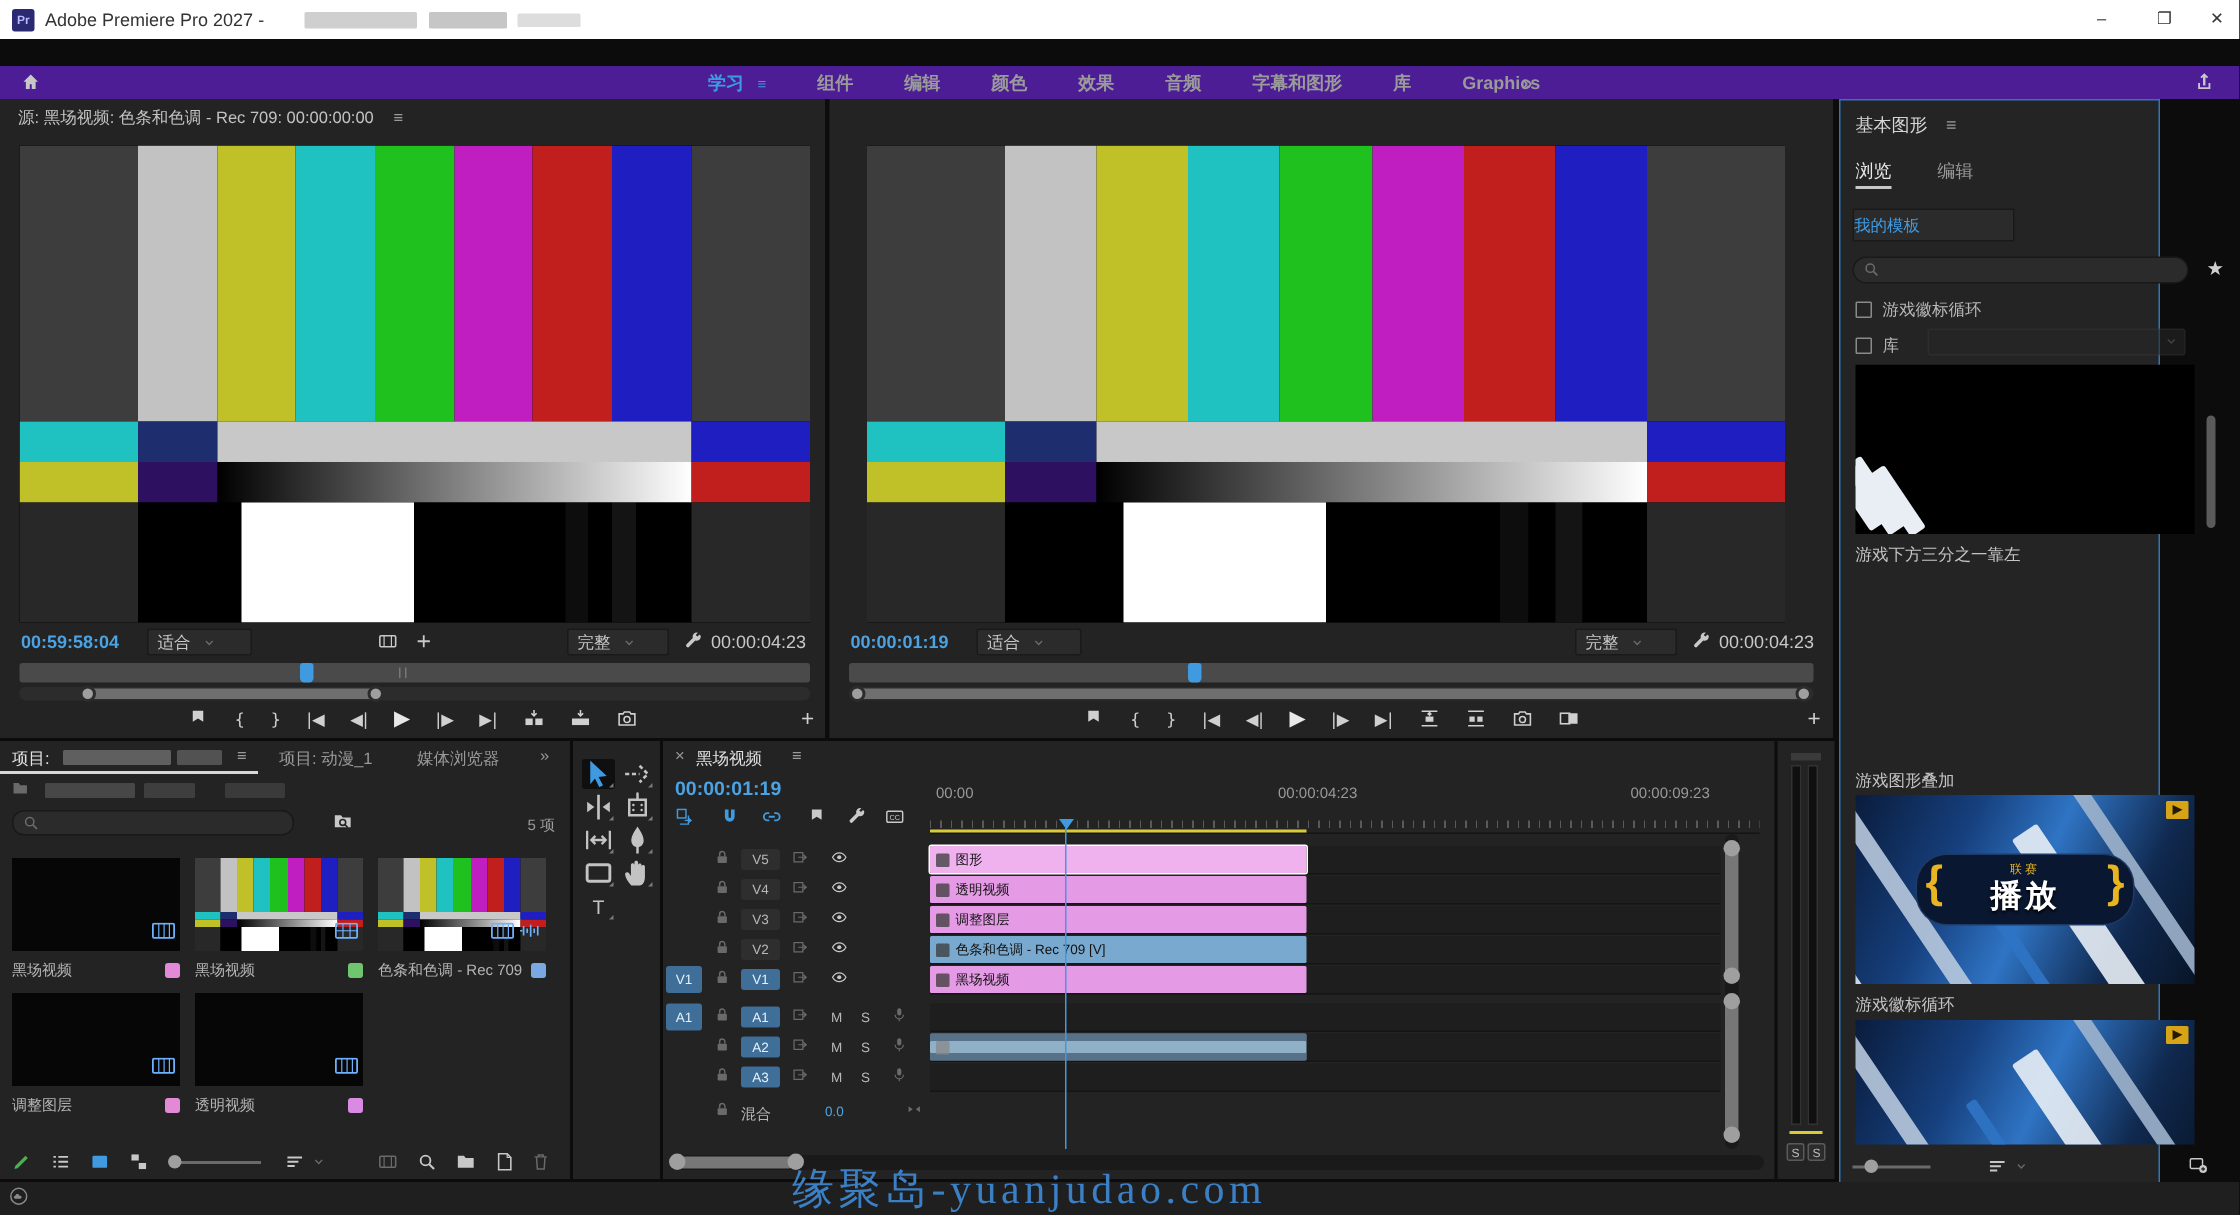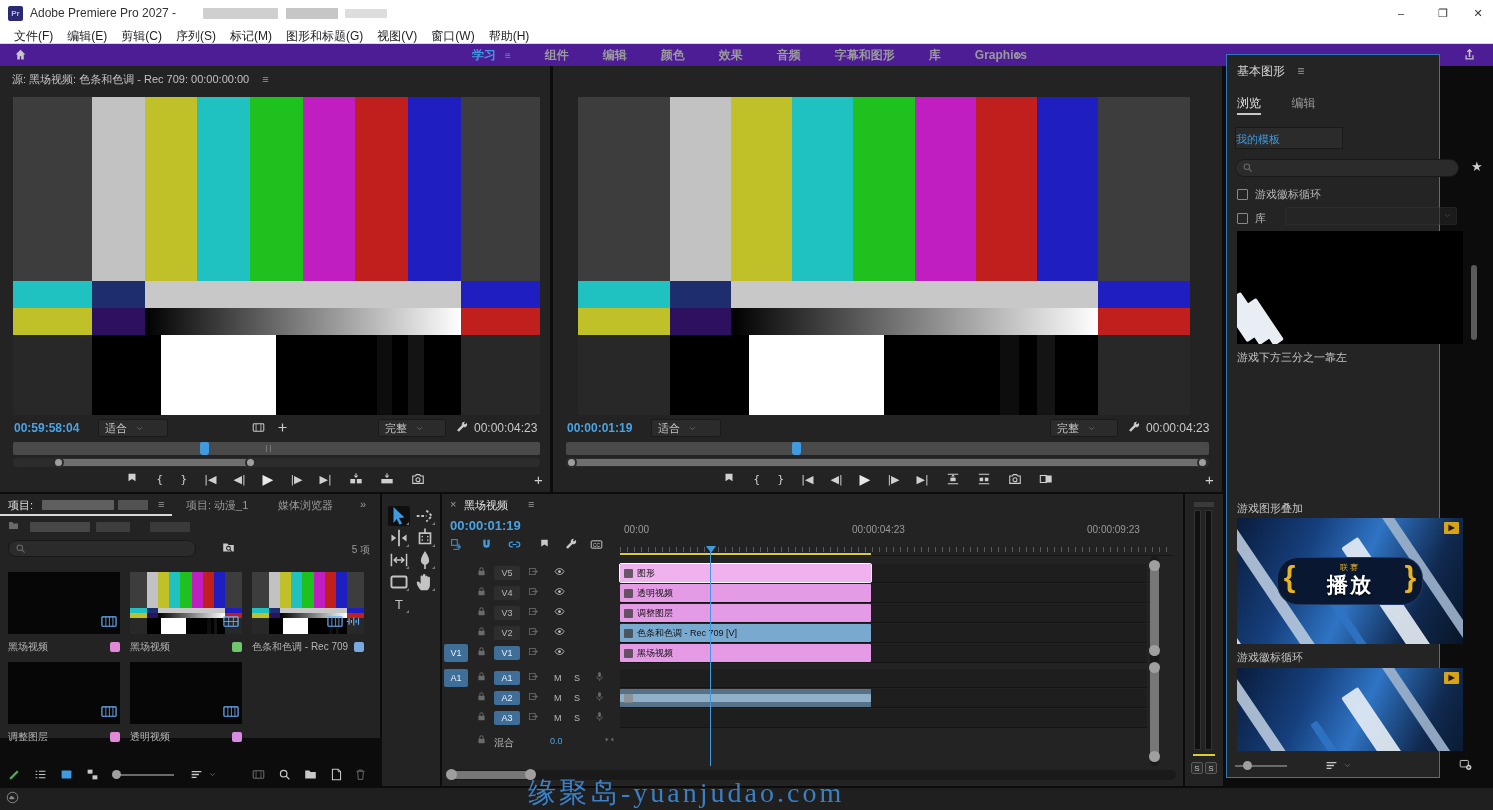--- a/index.html
+++ b/index.html
@@ -107,21 +107,20 @@
     <span class="pr-badge">Pr</span>
     <span class="title-text">Adobe Premiere Pro 2027 - </span>
     <span class="redact" style="left:203px;top:8px;width:75px;height:11px;background:#cfcfcf"></span>
     <span class="redact" style="left:286px;top:8px;width:52px;height:11px;background:#c6c6c6"></span>
     <span class="redact" style="left:345px;top:9px;width:42px;height:9px;background:#dddddd"></span>
     <span class="win-btn" style="left:1386px">–</span>
     <span class="win-btn" style="left:1428px">❐</span>
     <span class="win-btn" style="left:1463px">✕</span>
   </div>
 
-  <div id="menubar"><span class="menu-items"><span class="menu-item">文件(F)</span><span class="menu-item">编辑(E)</span><span class="menu-item">剪辑(C)</span><span class="menu-item">序列(S)</span><span class="menu-item">标记(M)</span><span class="menu-item">图形和标题(G)</span><span class="menu-item">视图(V)</span><span class="menu-item">窗口(W)</span><span class="menu-item">帮助(H)</span></span></div>
 
   <div id="workspacebar">
     <span class="ic abs" style="left:14px;top:4px">
         <svg viewBox="0 0 16 16">
           <path d="M8 2 2 8h2v6h3.2v-4h1.6v4H12V8h2z" fill="currentColor"></path>
         </svg>
       </span>
     <span id="ws-tabs" class="abs" style="left:455px;top:0"><span class="ws-tab active">学习</span><span class="ws-tab active" style="margin-left: -8px; font-size: 10px;">≡</span><span class="ws-tab">组件</span><span class="ws-tab">编辑</span><span class="ws-tab">颜色</span><span class="ws-tab">效果</span><span class="ws-tab">音频</span><span class="ws-tab">字幕和图形</span><span class="ws-tab">库</span><span class="ws-tab">Graphics</span></span>
     <span class="ws-tab abs" style="left:1015px;top:0;margin:0">»</span>
     <span class="ic abs" style="left:1463px;top:4px">
@@ -359,21 +358,21 @@
         <button class="tbtn">
           <svg viewBox="0 0 16 16">
             <rect x="1.5" y="4" width="7" height="8" fill="none" stroke="currentColor" stroke-width="1.2"></rect>
             <rect x="7.5" y="4" width="7" height="8" fill="currentColor"></rect>
           </svg>
         </button>
       </div>
     <span class="plusbtn" style="left:652px;top:405px">+</span>
   </div>
 
-  <div class="panel" id="eg-panel" style="left:1226px;top:54px;width:214px;height:724px">
+  <div class="panel" id="eg-panel" style="left:1226px;top:66px;width:214px;height:724px">
     <div class="abs" style="left:10px;top:8px;font-size:12px;color:#d6d6d6">
       <span>基本图形</span>
       <span style="margin-left:9px;color:#9a9a9a">≡</span>
     </div>
     <div class="abs" style="left:10px;top:38px">
       <span class="eg-tab active">浏览</span>
       <span class="eg-tab">编辑</span>
     </div>
     <div class="abs" style="left:8px;top:72px;width:108px;height:22px;background:#2b2b2b;border:1px solid #191919;text-align:left;line-height:22px;font-size:11px;color:#3f9ae0">我的模板</div>
     <div class="abs" style="left:8px;top:104px;width:224px;height:18px;background:#2b2b2b;border:1px solid #191919;border-radius:9px">
@@ -450,21 +449,21 @@
       <span class="ic abs" style="left:232px;top:3px">
           <svg viewBox="0 0 16 16">
             <rect x="1.5" y="3" width="10" height="8" rx="1" fill="none" stroke="currentColor" stroke-width="1.2"></rect>
             <circle cx="12" cy="11.5" r="3.2" fill="currentColor"></circle>
             <path d="M12 10v3M10.5 11.5h3" stroke="#242424" stroke-width="1.1"></path>
           </svg>
         </span>
     </div>
   </div>
 
-  <div class="panel" id="project-panel" style="left:0;top:494px;width:380px;height:244px">
+  <div class="panel" id="project-panel" style="left:0;top:494px;width:380px;height:292px">
     <div class="abs" style="left:0;top:0;width:380px;height:22px">
       <span class="ptab active abs" style="left:8px;top:4px">项目:</span>
       <span class="redact" style="left:42px;top:6px;width:72px;height:10px;background:#5f5f5f"></span>
       <span class="redact" style="left:118px;top:6px;width:30px;height:10px;background:#525252"></span>
       <span class="abs" style="left:158px;top:4px;color:#9a9a9a;font-size:11px">≡</span>
       <span class="abs" style="left:0;top:20px;width:172px;height:2px;background:#d8d8d8"></span>
       <span class="ptab abs" style="left:186px;top:4px">项目: 动漫_1</span>
       <span class="ptab abs" style="left:278px;top:4px">媒体浏览器</span>
       <span class="ptab abs" style="left:360px;top:4px">»</span>
     </div>

